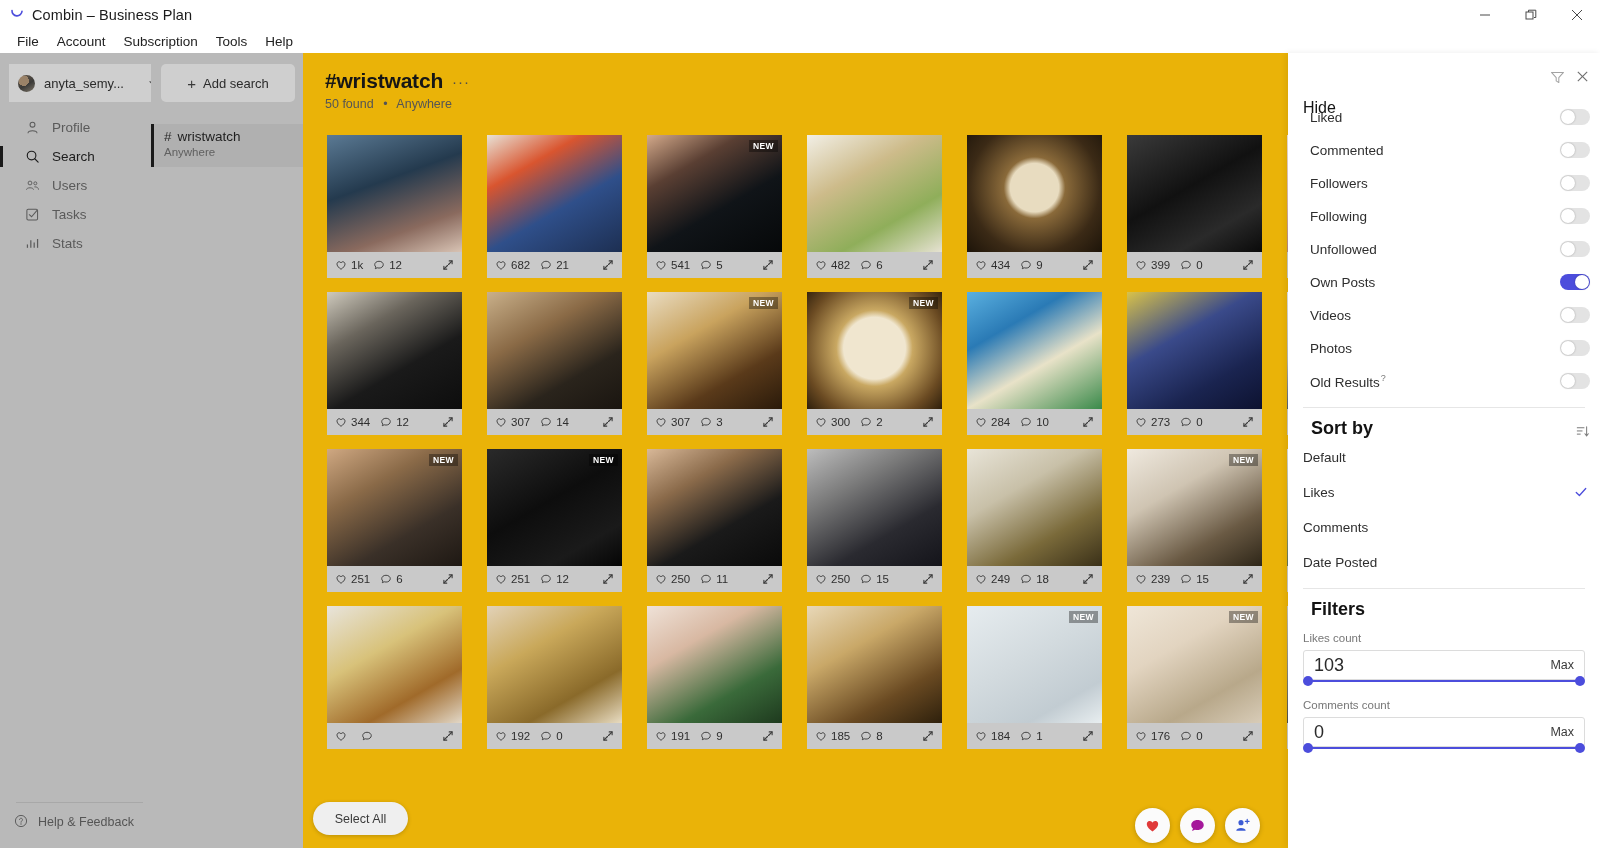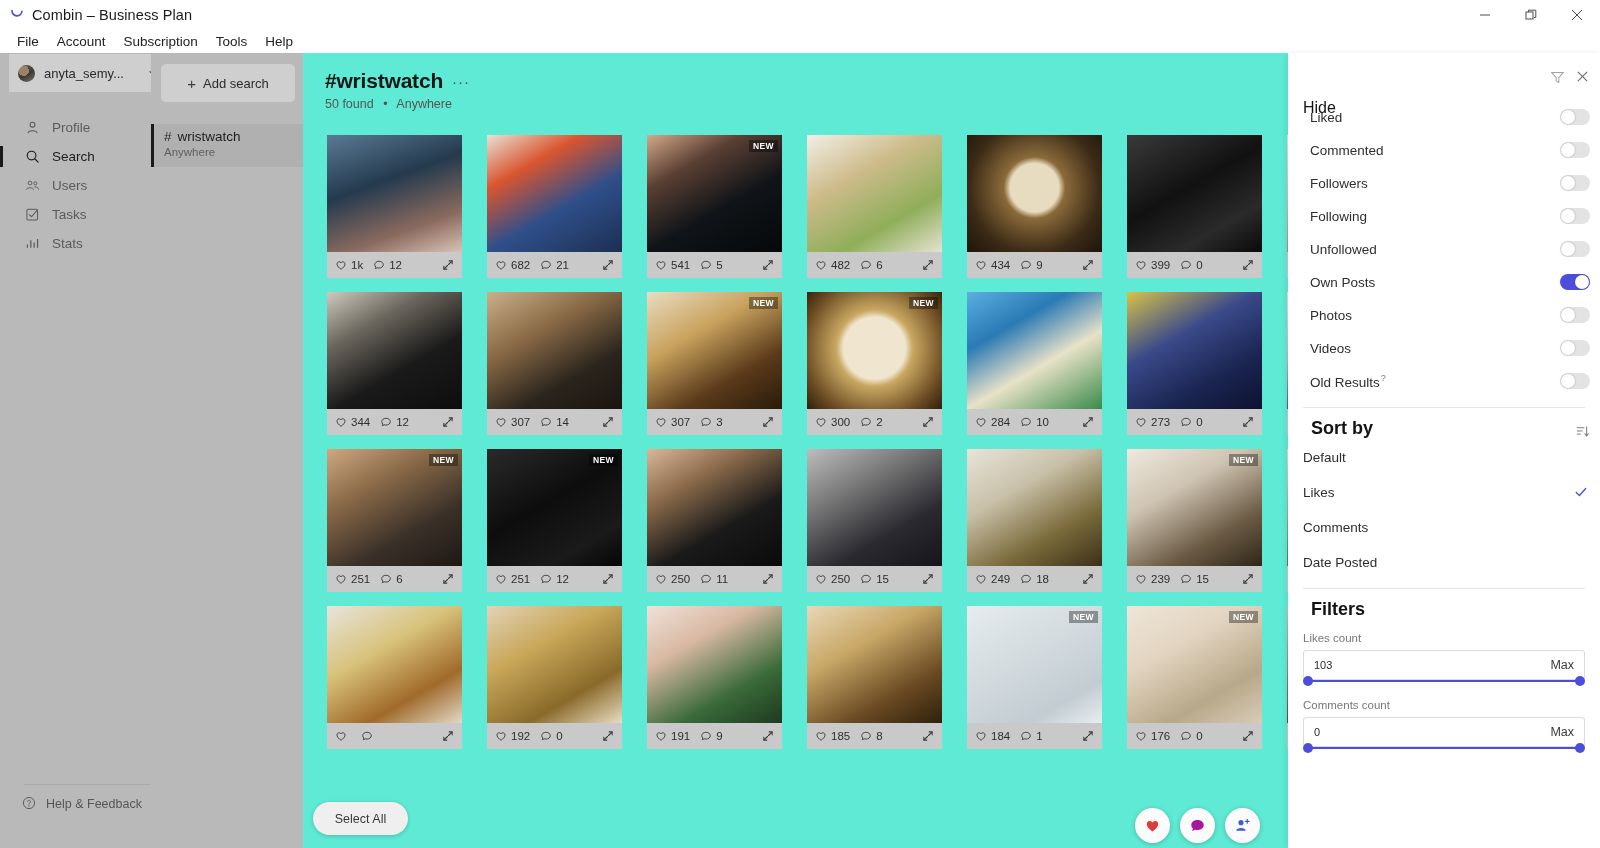--- a/index.html
+++ b/index.html
@@ -29,21 +29,21 @@
     background:#ffffff; display:flex; align-items:center; padding-left:8px; gap:0px;
   }
   .menuitem { font-size:13.5px; color:#222; padding:2px 9px; cursor:default; }
 
   
   .rail {
     position:absolute; left:0; top:53px; width:151px; height:795px;
     background:#b9b9b9;
   }
   .acct {
-    position:absolute; left:9px; top:1px; width:158px; height:38px;
+    position:absolute; left:9px; top:11px; width:158px; height:38px;
     background:#cfcfcf; border-radius:0; display:flex; align-items:center; padding:0 9px;
   }
   .avatar {
     width:17px; height:17px; border-radius:50%;
     background:
       radial-gradient(circle at 34% 34%, #9a8268 0 32%, transparent 33%),
       linear-gradient(150deg,#6e6050 0%,#3b3a38 55%,#7d7567 100%);
     flex:0 0 auto;
   }
   .acct-name { margin-left:9px; font-size:13px; color:#2b2b2b; flex:1 1 auto; white-space:nowrap; overflow:hidden; }
@@ -54,21 +54,21 @@
   .navitem { position:relative; height:29px; display:flex; align-items:center; padding-left:24px; }
   .navitem .nico { width:17px; height:17px; display:flex; align-items:center; justify-content:center; color:#5b5b5b; }
   .navitem .nico svg { display:block; }
   .navitem .nlabel { margin-left:11px; font-size:13.5px; color:#5a5a5a; }
   .navitem.active .nlabel { color:#1c1c1c; }
   .navitem.active .nico { color:#1c1c1c; }
   .navitem.active::before {
     content:""; position:absolute; left:0; top:4px; width:3px; height:21px; background:#1a1a1a;
   }
 
-  .helpwrap { position:absolute; left:12px; bottom:0; width:151px; height:64px; }
+  .helpwrap { position:absolute; left:4px; bottom:0; width:151px; height:46px; }
   .helpdiv { position:absolute; left:12px; top:0; width:127px; height:1px; background:#a8a8a8; }
   .helprow { position:absolute; left:10px; top:12px; display:flex; align-items:center; }
   .helprow .hico { width:15px; height:15px; color:#5b5b5b; }
   .helprow .hico svg { display:block; }
   .helprow .hlabel { margin-left:9px; font-size:12.5px; color:#555; }
 
   
   .searchcol {
     position:absolute; left:151px; top:53px; width:152px; height:795px; background:#b9b9b9;
   }
@@ -83,21 +83,21 @@
     padding:5px 0 0 13px;
   }
   .searchitem::before { content:""; position:absolute; left:0; top:0; width:3px; height:43px; background:#1a1a1a; }
   .si-row { display:flex; align-items:baseline; }
   .si-hash { font-size:13.5px; color:#2b2b2b; margin-right:6px; }
   .si-name { font-size:13.5px; color:#1e1e1e; }
   .si-sub { font-size:11.5px; color:#606060; margin-top:2px; }
 
   
   .main {
-    position:absolute; left:303px; top:53px; width:985px; height:795px; background:#5eead4;
+    position:absolute; left:303px; top:53px; width:985px; height:795px; background:#eab308;
     overflow:hidden;
   }
   .mhead { position:absolute; left:22px; top:16px; }
   .mtitle-row { display:flex; align-items:center; }
   .mtitle { font-size:21px; font-weight:bold; color:#161616; letter-spacing:-.2px; }
   .mdots { margin-left:9px; font-size:15px; color:#4d4d4d; letter-spacing:1px; }
   .msub { margin-top:4px; font-size:12.5px; color:#555; }
   .msub .dot { margin:0 6px; }
 
   .grid { position:absolute; left:24px; top:82px; width:1000px; }
@@ -166,21 +166,21 @@
   .sortlabel { font-size:13.5px; color:#2e2e2e; }
   .sortcheck { position:absolute; right:12px; top:9px; width:14px; height:14px; color:#4c4ddc; }
   .sortcheck svg { display:block; }
 
   .filtrow { padding-left:15px; padding-right:15px; }
   .filtlabel { font-size:11.5px; color:#777; margin-top:12px; }
   .filtbox {
     margin-top:6px; position:relative; height:30px; border:1px solid #dcdcdc; border-radius:3px;
     display:flex; align-items:center; justify-content:space-between; padding:0 10px;
   }
-  .filtval { font-size:11px; color:#2a2a2a; }
+  .filtval { font-size:18px; color:#2a2a2a; }
   .filtmax { font-size:12.5px; color:#3a3a3a; }
   .slider { position:relative; height:12px; margin-top:-5px; }
   .strack { position:absolute; left:2px; right:2px; top:5px; height:2px; background:#4c4ddc; }
   .sknob { position:absolute; top:1px; width:10px; height:10px; border-radius:50%; background:#4c4ddc; }
   .sknob.left { left:0px; }
   .sknob.right { right:0px; }
 </style>
 </head>
 <body>
 
@@ -1100,27 +1100,27 @@
             <span class="knob"></span>
           </span>
         </div>
         <div class="togrow">
           <span class="toglabel"><span>Own Posts</span></span>
           <span class="switch on">
             <span class="knob"></span>
           </span>
         </div>
         <div class="togrow">
-          <span class="toglabel"><span>Photos</span></span>
+          <span class="toglabel"><span>Videos</span></span>
           <span class="switch">
             <span class="knob"></span>
           </span>
         </div>
         <div class="togrow">
-          <span class="toglabel"><span>Videos</span></span>
+          <span class="toglabel"><span>Photos</span></span>
           <span class="switch">
             <span class="knob"></span>
           </span>
         </div>
         <div class="togrow">
           <span class="toglabel"><span>Old Results</span><span class="sup">?</span></span>
           <span class="switch">
             <span class="knob"></span>
           </span>
         </div>

